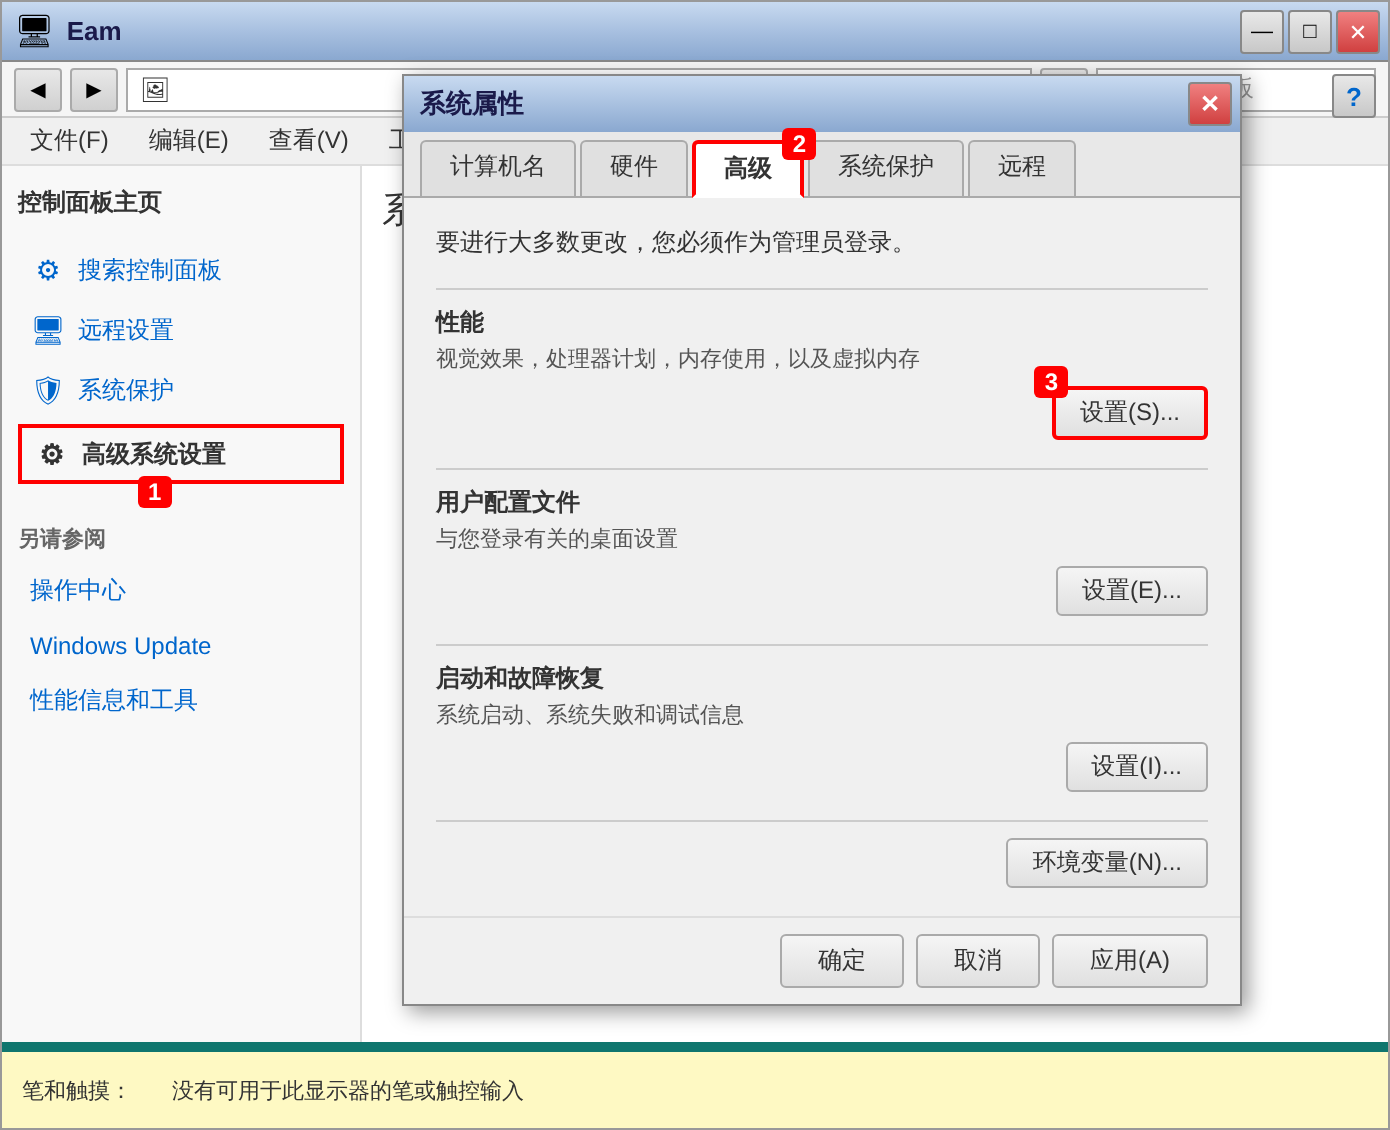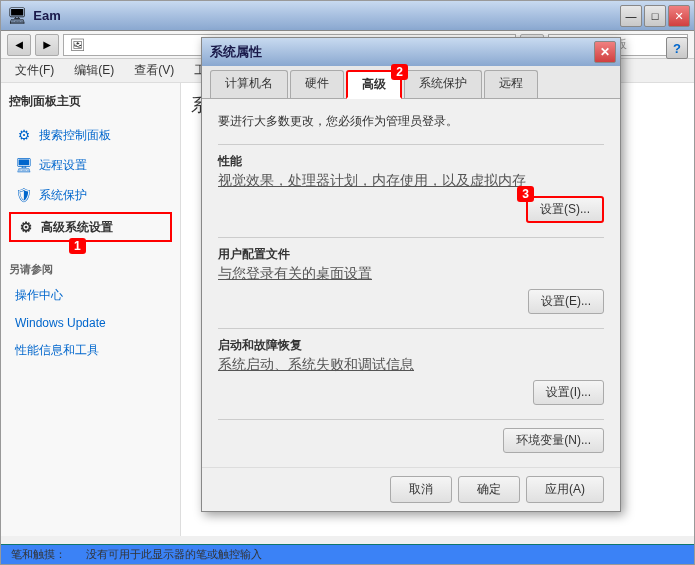--- a/index.html
+++ b/index.html
@@ -182,23 +182,23 @@
       color: #333;
       margin-bottom: 8px;
     }
 
     
     .status-bar {
       position: absolute;
       bottom: 0;
       left: 0;
       right: 0;
-      height: 20px;
-      background: #3b82f6;
-      border-top: 1px solid #0f766e;
+      height: 43px;
+      background: #fef9c3;
+      border-top: 5px solid #0f766e;
       display: flex;
       align-items: center;
       padding: 0 10px;
       font-size: 11px;
       color: #333;
       gap: 20px;
     }
 
     
     .dialog-overlay {
@@ -276,24 +276,23 @@
     .section-block {
       margin-bottom: 14px;
     }
     .section-header {
       font-size: 12px;
       font-weight: bold;
       color: #333;
       margin-bottom: 2px;
     }
     .section-desc {
-      font-size: 14px;
+      font-size: 11px;
       color: #555;
       margin-bottom: 6px;
-      text-decoration: underline;
     }
     .section-btn-row {
       display: flex;
       justify-content: flex-end;
     }
     .win-btn {
       padding: 3px 12px;
       background: linear-gradient(to bottom, #f5f5f5, #e0e0e0);
       border: 1px solid #aaa;
       border-radius: 3px;
@@ -488,19 +487,19 @@
       </div>
 
       <hr class="sep-line">
 
       <div class="section-btn-row">
         <button class="win-btn">环境变量(N)...</button>
       </div>
     </div>
 
     <div class="dialog-footer">
+      <button class="footer-btn">确定</button>
       <button class="footer-btn">取消</button>
-      <button class="footer-btn">确定</button>
       <button class="footer-btn">应用(A)</button>
     </div>
   </div>
 
 </div>
 
 </body></html>

